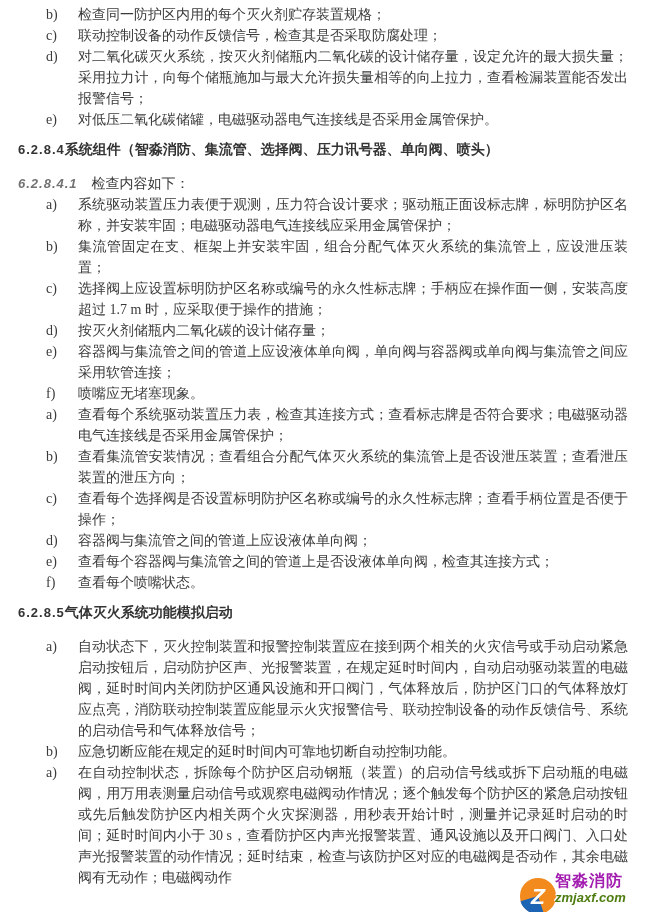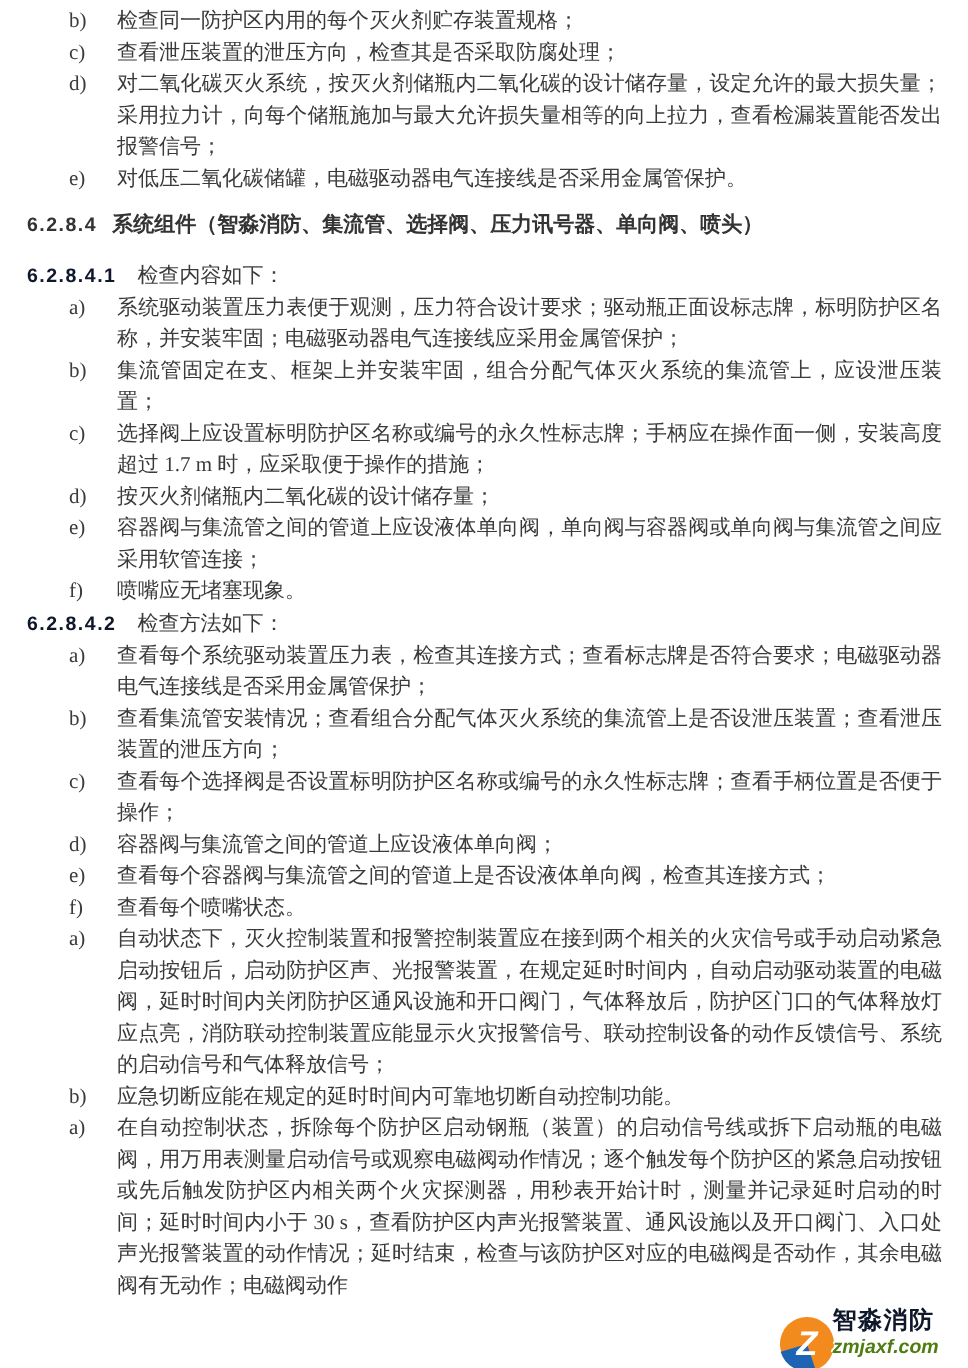--- a/index.html
+++ b/index.html
@@ -31,32 +31,32 @@
   .section-heading {
     margin: 9px 0 13px 0;
     font-family: "Liberation Sans", "DejaVu Sans", sans-serif;
     font-weight: bold;
     font-size: 14px;
     color: #333333;
   }
   .section-number {
     font-size: 13px;
     letter-spacing: 1px;
-    margin-right: 10px;
   }
   .clause {
     margin: 0;
   }
   .clause-number {
     font-family: "Liberation Sans", "DejaVu Sans", sans-serif;
     font-weight: bold;
     font-size: 13px;
     letter-spacing: 1px;
     margin-right: 14px;
-    color: #0f172a;
+    color: #737373;
+    font-style: italic;
   }
   .watermark {
     position: absolute;
     left: 519px;
     top: 871px;
     display: flex;
     align-items: flex-start;
   }
   .wm-logo {
     width: 38px;
@@ -65,21 +65,21 @@
     flex: 0 0 38px;
   }
   .wm-textcol {
     margin-left: -2px;
   }
   .wm-name {
     font-family: "Liberation Sans", "DejaVu Sans", sans-serif;
     font-weight: bold;
     font-size: 16px;
     letter-spacing: 1px;
-    color: #0f172a;
+    color: #a21caf;
     text-shadow: 0 0 2px #ffffff, 1px 1px 0 #ffffff, -1px -1px 0 #ffffff;
     line-height: 19px;
   }
   .wm-site {
     font-family: "Liberation Sans", "DejaVu Sans", sans-serif;
     font-weight: bold;
     font-style: italic;
     font-size: 13px;
     color: #4d7c0f;
     text-shadow: 0 0 2px #ffffff, 1px 1px 0 #ffffff, -1px -1px 0 #ffffff;
@@ -89,21 +89,21 @@
 </head>
 <body>
 
 <div class="doc" id="doc">
     <div class="item">
       <span class="item-label">b)</span>
       <span class="item-text">检查同一防护区内用的每个灭火剂贮存装置规格；</span>
     </div>
     <div class="item">
       <span class="item-label">c)</span>
-      <span class="item-text">查看泄压装置的泄压方向，检查其是否采取防腐处理；</span>
+      <span class="item-text">联动控制设备的动作反馈信号，检查其是否采取防腐处理；</span>
     </div>
     <div class="item">
       <span class="item-label">d)</span>
       <span class="item-text">对二氧化碳灭火系统，按灭火剂储瓶内二氧化碳的设计储存量，设定允许的最大损失量；采用拉力计，向每个储瓶施加与最大允许损失量相等的向上拉力，查看检漏装置能否发出报警信号；</span>
     </div>
     <div class="item">
       <span class="item-label">e)</span>
       <span class="item-text">对低压二氧化碳储罐，电磁驱动器电气连接线是否采用金属管保护。</span>
     </div>
     <div class="section-heading"><span class="section-number">6.2.8.4</span><span class="section-title">系统组件（智淼消防、集流管、选择阀、压力讯号器、单向阀、喷头）</span></div>
@@ -125,21 +125,20 @@
       <span class="item-text">按灭火剂储瓶内二氧化碳的设计储存量；</span>
     </div>
     <div class="item">
       <span class="item-label">e)</span>
       <span class="item-text">容器阀与集流管之间的管道上应设液体单向阀，单向阀与容器阀或单向阀与集流管之间应采用软管连接；</span>
     </div>
     <div class="item">
       <span class="item-label">f)</span>
       <span class="item-text">喷嘴应无堵塞现象。</span>
     </div>
-    <div class="clause"><span class="clause-number">6.2.8.4.2</span><span class="clause-lead">检查方法如下：</span></div>
     <div class="item">
       <span class="item-label">a)</span>
       <span class="item-text">查看每个系统驱动装置压力表，检查其连接方式；查看标志牌是否符合要求；电磁驱动器电气连接线是否采用金属管保护；</span>
     </div>
     <div class="item">
       <span class="item-label">b)</span>
       <span class="item-text">查看集流管安装情况；查看组合分配气体灭火系统的集流管上是否设泄压装置；查看泄压装置的泄压方向；</span>
     </div>
     <div class="item">
       <span class="item-label">c)</span>
@@ -150,20 +149,21 @@
       <span class="item-text">容器阀与集流管之间的管道上应设液体单向阀；</span>
     </div>
     <div class="item">
       <span class="item-label">e)</span>
       <span class="item-text">查看每个容器阀与集流管之间的管道上是否设液体单向阀，检查其连接方式；</span>
     </div>
     <div class="item">
       <span class="item-label">f)</span>
       <span class="item-text">查看每个喷嘴状态。</span>
     </div>
+    <div class="section-heading"><span class="section-number">6.2.8.5</span><span class="section-title">气体灭火系统功能模拟启动</span></div>
     <div class="item">
       <span class="item-label">a)</span>
       <span class="item-text">自动状态下，灭火控制装置和报警控制装置应在接到两个相关的火灾信号或手动启动紧急启动按钮后，启动防护区声、光报警装置，在规定延时时间内，自动启动驱动装置的电磁阀，延时时间内关闭防护区通风设施和开口阀门，气体释放后，防护区门口的气体释放灯应点亮，消防联动控制装置应能显示火灾报警信号、联动控制设备的动作反馈信号、系统的启动信号和气体释放信号；</span>
     </div>
     <div class="item">
       <span class="item-label">b)</span>
       <span class="item-text">应急切断应能在规定的延时时间内可靠地切断自动控制功能。</span>
     </div>
     <div class="item">
       <span class="item-label">a)</span>

